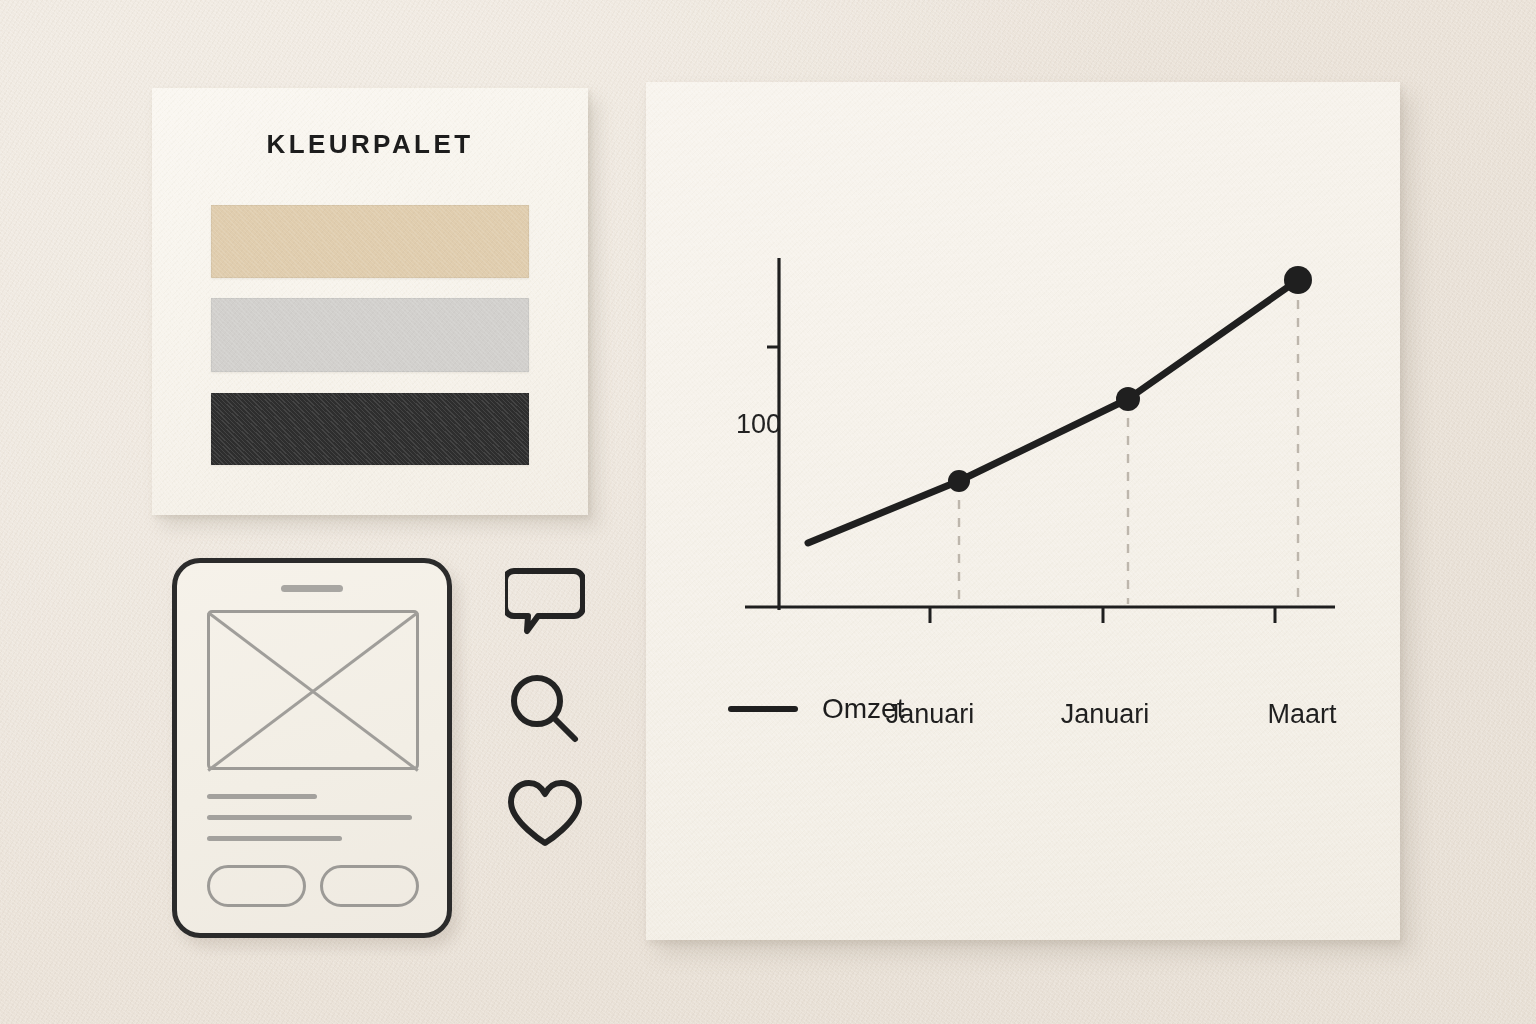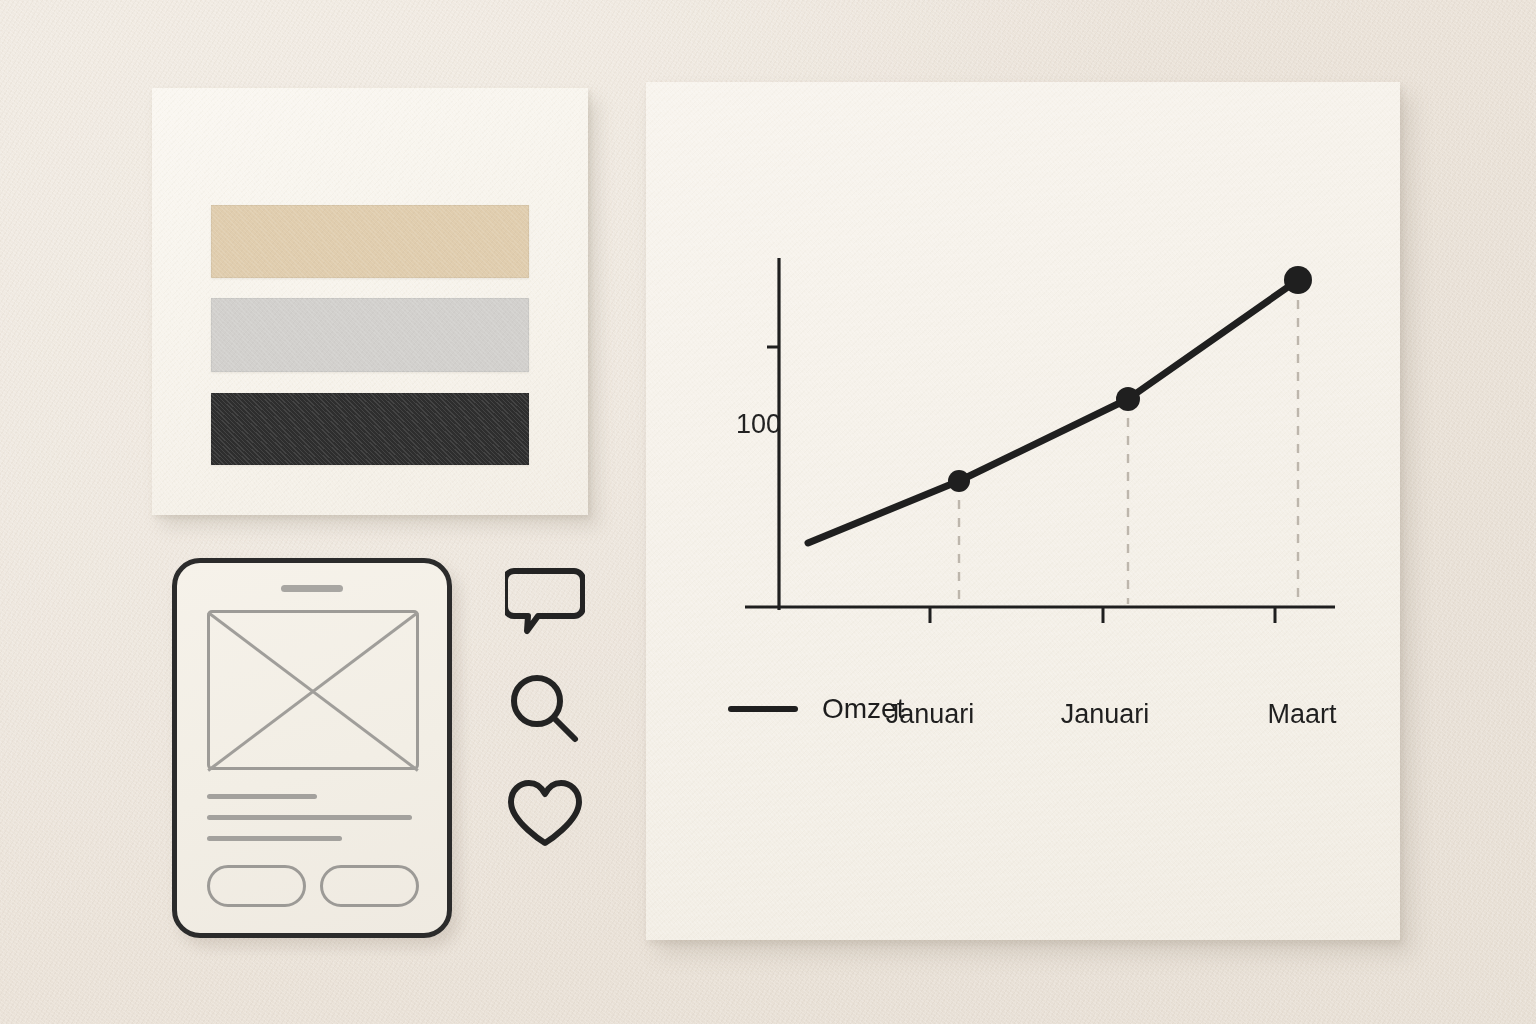--- a/index.html
+++ b/index.html
@@ -141,20 +141,21 @@
   #legend-label{font-size:28px;color:#1d1d1d;}
 </style>
 </head>
 <body style="background: rgb(236, 229, 220);">
 
 <div id="paper-bg"></div>
 <div id="paper-grain"></div>
 
 <div class="card" id="palette-card">
   <div class="grain"></div>
+  <div id="palette-title">KLEURPALET</div>
 
   <div class="swatch" id="swatch-0">
     <div class="fill" style="background: rgb(224, 205, 174);"></div>
     <div class="tex"></div>
   </div>
   <div class="swatch" id="swatch-1">
     <div class="fill" style="background: rgb(210, 208, 205);"></div>
     <div class="tex"></div>
   </div>
   <div class="swatch" id="swatch-2">

